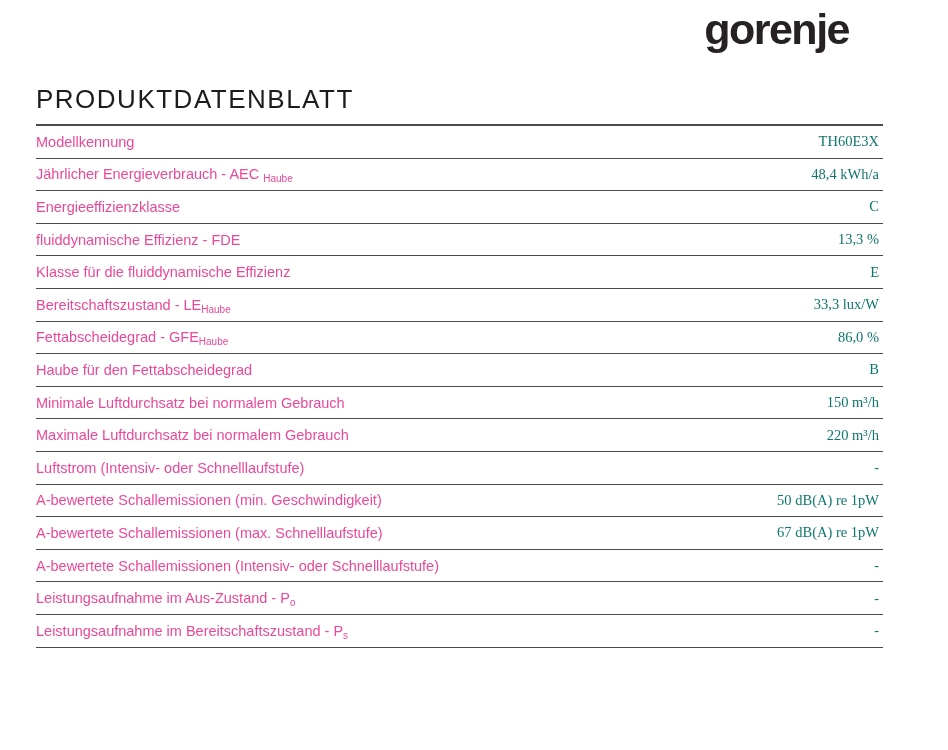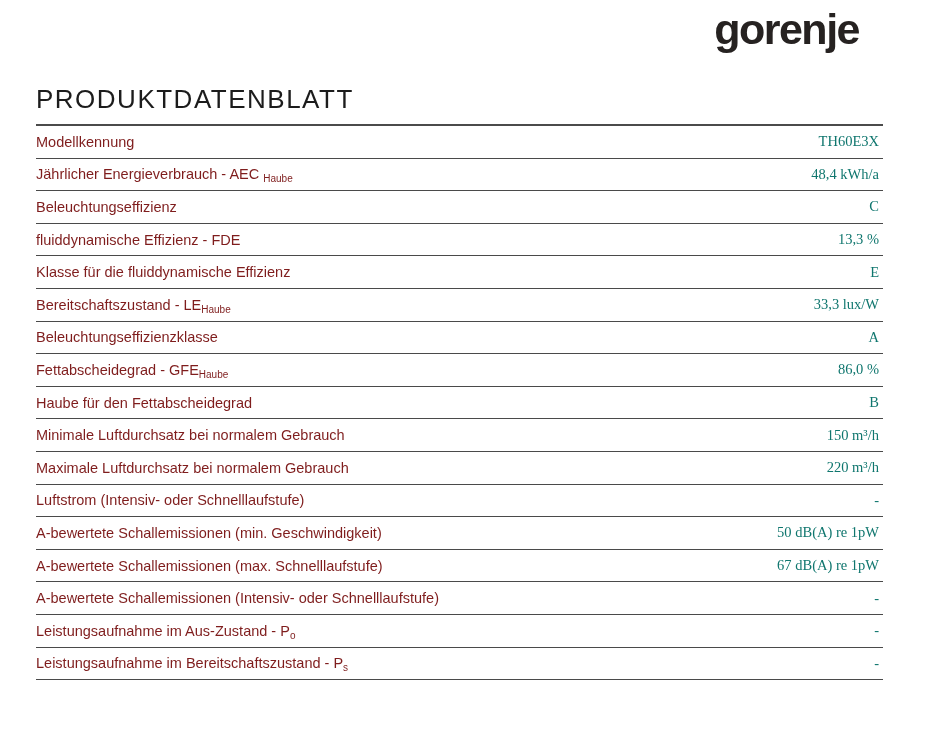--- a/index.html
+++ b/index.html
@@ -11,21 +11,21 @@
     overflow: hidden;
   }
   .page {
     position: relative;
     width: 948px; height: 750px;
     background: #ffffff;
   }
   .logo {
     position: absolute;
     top: 6px;
-    right: 89px;
+    right: 99px;
     font-size: 43px;
     font-weight: bold;
     letter-spacing: -1.5px;
     color: #262221;
     line-height: 1.1;
   }
   .content {
     position: absolute;
     left: 36px;
     top: 84px;
@@ -41,21 +41,21 @@
   }
   .spec-table { width: 100%; }
   .row {
     display: flex;
     justify-content: space-between;
     align-items: center;
     height: 32.6px;
     border-bottom: 1.5px solid #4a4a4a;
     font-size: 14.5px;
   }
-  .row .label { color: #7f1d1d; white-space: nowrap; }
+  .row .label { color: #ec4899; white-space: nowrap; }
   .row .value { color: #0f766e; white-space: nowrap; text-align: center; padding-right: 4px; font-family: Liberation Serif, serif; }
   .row .label sub {
     font-size: 10px;
     line-height: 0;
     vertical-align: baseline;
     position: relative;
     bottom: -3px;
     margin-top: 33px;
   }
   .row .label sub.gap { margin-left: 4px; }
@@ -73,38 +73,34 @@
     <div class="spec-table" id="spec-table">
         <div class="row">
           <span class="label"><span>Modellkennung</span></span>
           <span class="value">TH60E3X</span>
         </div>
         <div class="row">
           <span class="label"><span>Jährlicher Energieverbrauch - AEC</span><sub class="gap">Haube</sub></span>
           <span class="value">48,4 kWh/a</span>
         </div>
         <div class="row">
-          <span class="label"><span>Beleuchtungseffizienz</span></span>
+          <span class="label"><span>Energieeffizienzklasse</span></span>
           <span class="value">C</span>
         </div>
         <div class="row">
           <span class="label"><span>fluiddynamische Effizienz - FDE</span></span>
           <span class="value">13,3 %</span>
         </div>
         <div class="row">
           <span class="label"><span>Klasse für die fluiddynamische Effizienz</span></span>
           <span class="value">E</span>
         </div>
         <div class="row">
           <span class="label"><span>Bereitschaftszustand - LE</span><sub>Haube</sub></span>
           <span class="value">33,3 lux/W</span>
-        </div>
-        <div class="row">
-          <span class="label"><span>Beleuchtungseffizienzklasse</span></span>
-          <span class="value">A</span>
         </div>
         <div class="row">
           <span class="label"><span>Fettabscheidegrad - GFE</span><sub>Haube</sub></span>
           <span class="value">86,0 %</span>
         </div>
         <div class="row">
           <span class="label"><span>Haube für den Fettabscheidegrad</span></span>
           <span class="value">B</span>
         </div>
         <div class="row">

